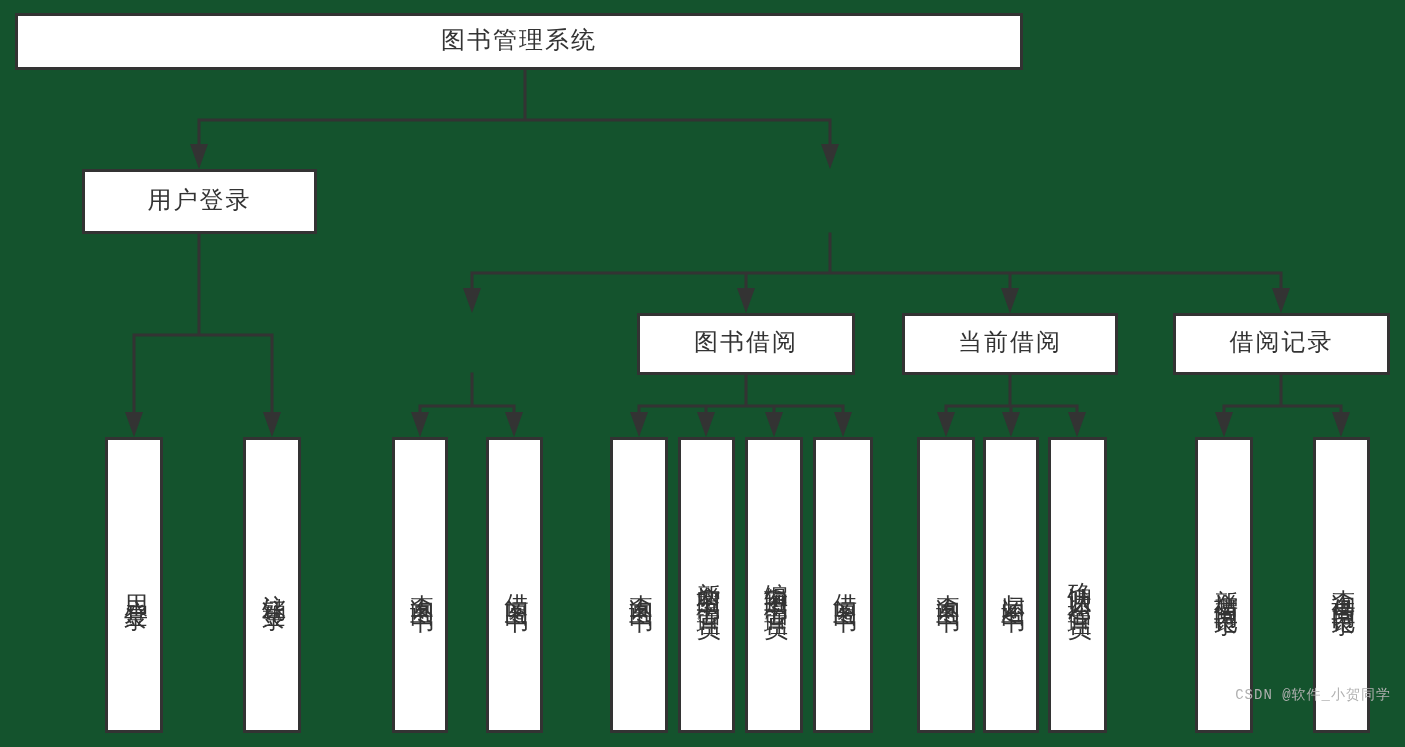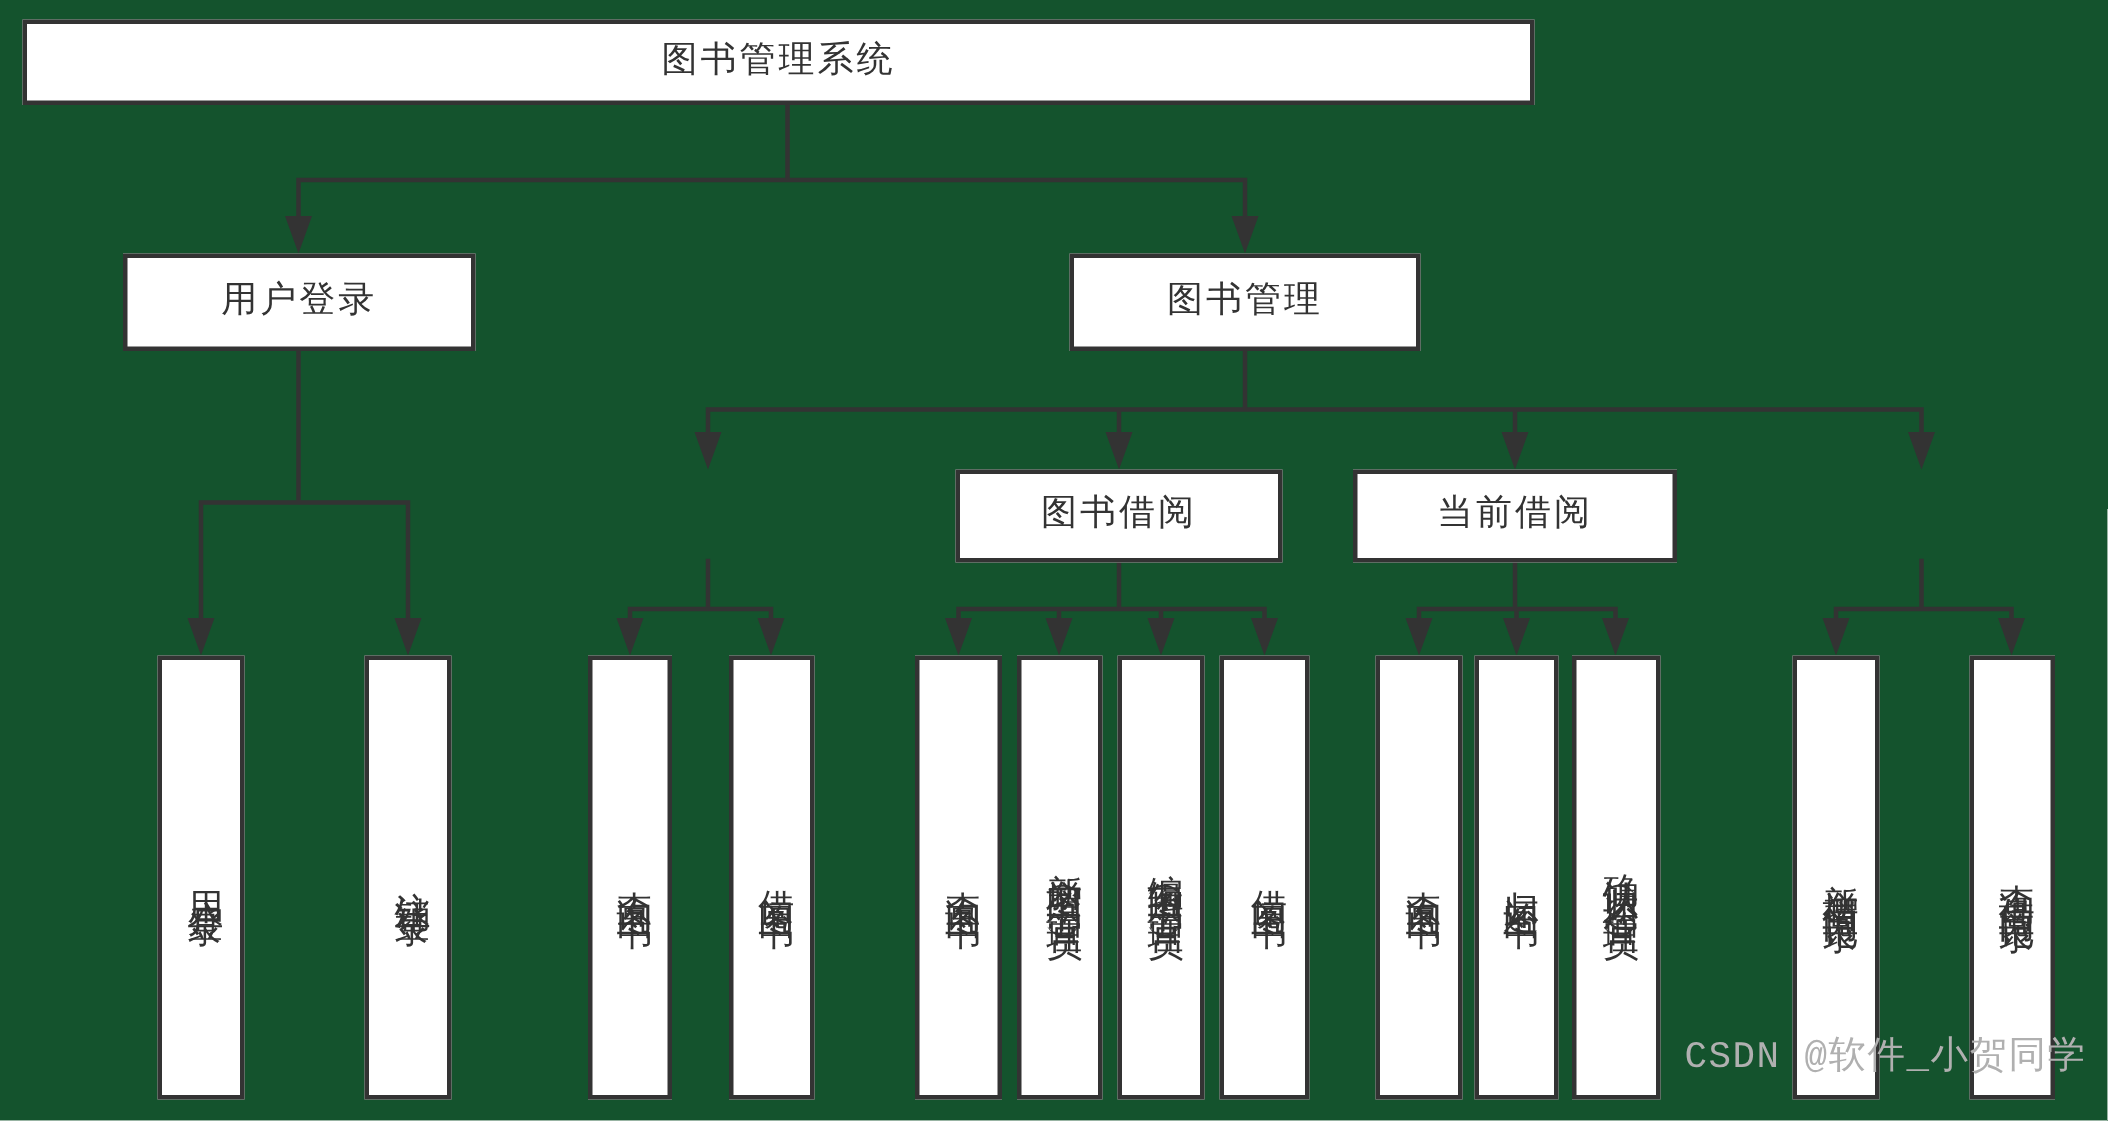--- a/index.html
+++ b/index.html
@@ -14,21 +14,21 @@
     display:flex;align-items:center;justify-content:center;
     font-size:24px;letter-spacing:2px;line-height:1;white-space:nowrap;
     z-index:2;
   }
   .vnode{
     writing-mode:vertical-rl;text-orientation:mixed;
     letter-spacing:5px;font-size:24px;
   }
   .watermark{
     position:absolute;right:14px;top:686px;z-index:5;
-    font-size:25px;color:#b0b0b0;letter-spacing:1px;white-space:nowrap;
+    font-size:14px;color:#b0b0b0;letter-spacing:1px;white-space:nowrap;
   }
 </style>
 </head>
 <body>
 
 <div class="canvas">
 
   <svg class="connector-layer" viewBox="0 0 1405 747" xmlns="http://www.w3.org/2000/svg">
     <g stroke="#333333" stroke-width="3" fill="none" stroke-linecap="square">
 
@@ -65,24 +65,24 @@
       <polygon points="1002,412 1020,412 1011,437"></polygon>
       <polygon points="1068,412 1086,412 1077,437"></polygon>
       <polygon points="1215,412 1233,412 1224,437"></polygon>
       <polygon points="1332,412 1350,412 1341,437"></polygon>
     </g>
   </svg>
 
   <div class="node" style="left:15px;top:13px;width:1008px;height:57px">图书管理系统</div>
 
   <div class="node" style="left:82px;top:169px;width:235px;height:65px">用户登录</div>
-  <div class="node" style="left:713px;top:169px;width:234px;height:65px">图书管理</div>
 
   <div class="node" style="left:902px;top:313px;width:216px;height:62px">当前借阅</div>
   <div class="node" style="left:637px;top:313px;width:218px;height:62px">图书借阅</div>
+  <div class="node" style="left:1173px;top:313px;width:217px;height:62px">借阅记录</div>
 
   <div class="node vnode" style="left:105px;top:437px;width:58px;height:296px">用户登录</div>
   <div class="node vnode" style="left:243px;top:437px;width:58px;height:296px">注销登录</div>
 
   <div class="node vnode" style="left:392px;top:437px;width:56px;height:296px">查询图书</div>
   <div class="node vnode" style="left:486px;top:437px;width:57px;height:296px">借阅图书</div>
 
   <div class="node vnode" style="left:610px;top:437px;width:58px;height:296px">查询图书</div>
   <div class="node vnode" style="left:678px;top:437px;width:57px;height:296px">新增图书（管理员）</div>
   <div class="node vnode" style="left:745px;top:437px;width:58px;height:296px">编辑图书（管理员）</div>

